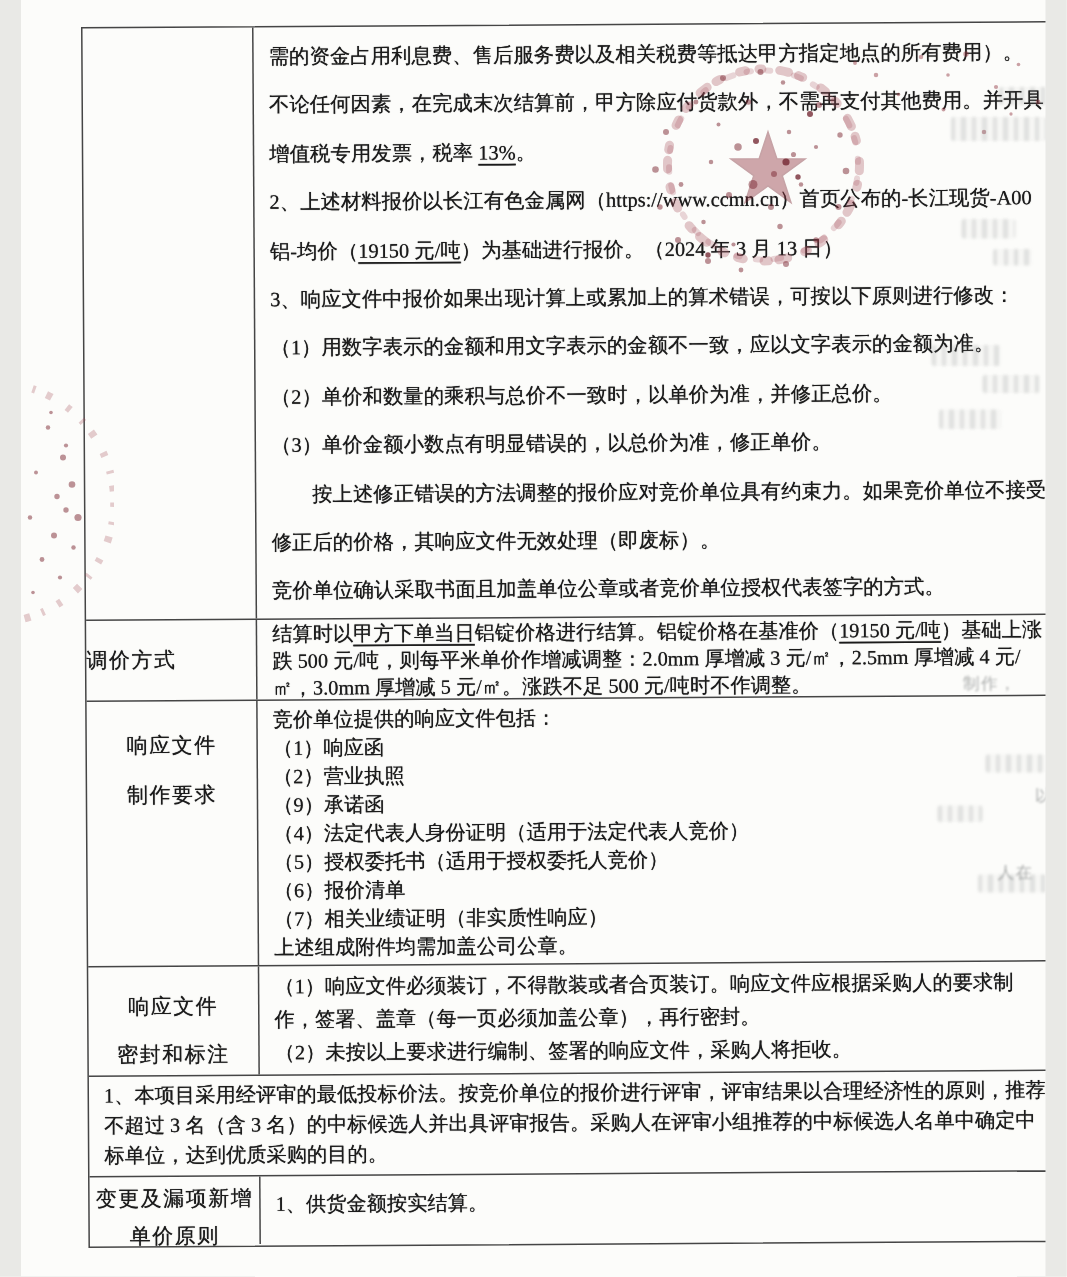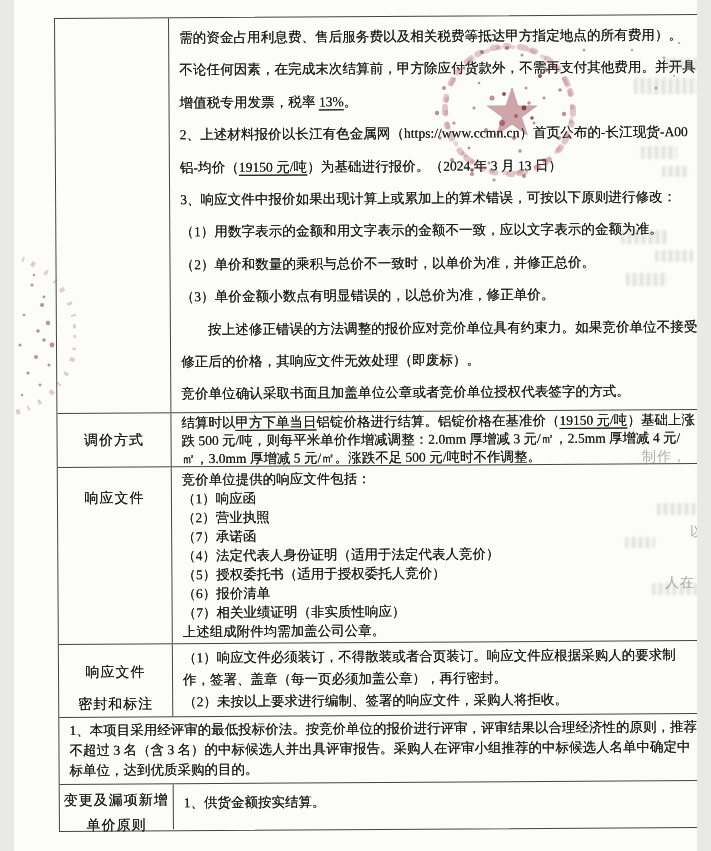--- a/index.html
+++ b/index.html
@@ -30,21 +30,21 @@
   .trow.row-5{height:46px;}
   .cell-label{
     width:114px;flex:0 0 114px;
     border-right:1.7px solid #454545;
     box-sizing:border-box;
     text-align:center;
     font-size:14px;
     letter-spacing:1px;
     text-shadow:0 0 .5px #333;
   }
-  .row-1 .cell-label,.row-4 .cell-label{display:flex;align-items:center;justify-content:center;}
+  .row-1 .cell-label,.row-4 .cell-label{display:flex;align-items:center;}
   .row-2 .cell-label{padding-top:14px;line-height:33px;}
   .row-3 .cell-label{padding-top:12px;line-height:32px;}
   .row-5 .cell-label{padding-top:3px;line-height:25px;}
   .cell-content{
     flex:1;box-sizing:border-box;
     padding:0 3px 0 10px;
     overflow:hidden;
     text-shadow:0 0 .5px #333;
   }
   .cell-content p{margin:0;}
@@ -63,21 +63,21 @@
   
   .smudge{
     position:absolute;
     background:repeating-linear-gradient(90deg,rgba(120,124,124,.38) 0 3px,rgba(120,124,124,.08) 3px 7px);
     filter:blur(1.1px);
     border-radius:2px;
     opacity:.55;
   }
   .ghost-text{
     position:absolute;
-    font-size:14px;
+    font-size:11px;
     color:rgba(105,110,110,.55);
     filter:blur(.6px);
     letter-spacing:1px;
     white-space:nowrap;
   }
   
   .page-edge{
     position:absolute;top:0;left:700px;width:2px;height:851px;
     background:#bcbcb6;opacity:.75;
     transform:rotate(0.25deg);
@@ -107,26 +107,27 @@
         <div class="cell-label">
           <div>调价方式</div>
         </div>
         <div class="cell-content content-1">
           <p><span>结算时以</span><u>甲方下单当日</u><span>铝锭价格进行结算。铝锭价格在基准价（</span><u>19150 元/吨</u><span>）基础上涨跌 500 元/吨，则每平米单价作增减调整：2.0mm 厚增减 3 元/㎡，2.5mm 厚增减 4 元/㎡，3.0mm 厚增减 5 元/㎡。涨跌不足 500 元/吨时不作调整。</span></p>
         </div>
       </div>
       <div class="trow row-2">
         <div class="cell-label">
           <div>响应文件</div>
+          <div>制作要求</div>
         </div>
         <div class="cell-content content-2">
           <p><span>竞价单位提供的响应文件包括：</span></p>
           <p><span>（1）响应函</span></p>
           <p><span>（2）营业执照</span></p>
-          <p><span>（7）承诺函</span></p>
+          <p><span>（9）承诺函</span></p>
           <p><span>（4）法定代表人身份证明（适用于法定代表人竞价）</span></p>
           <p><span>（5）授权委托书（适用于授权委托人竞价）</span></p>
           <p><span>（6）报价清单</span></p>
           <p><span>（7）相关业绩证明（非实质性响应）</span></p>
           <p><span>上述组成附件均需加盖公司公章。</span></p>
         </div>
       </div>
       <div class="trow row-3">
         <div class="cell-label">
           <div>响应文件</div>

